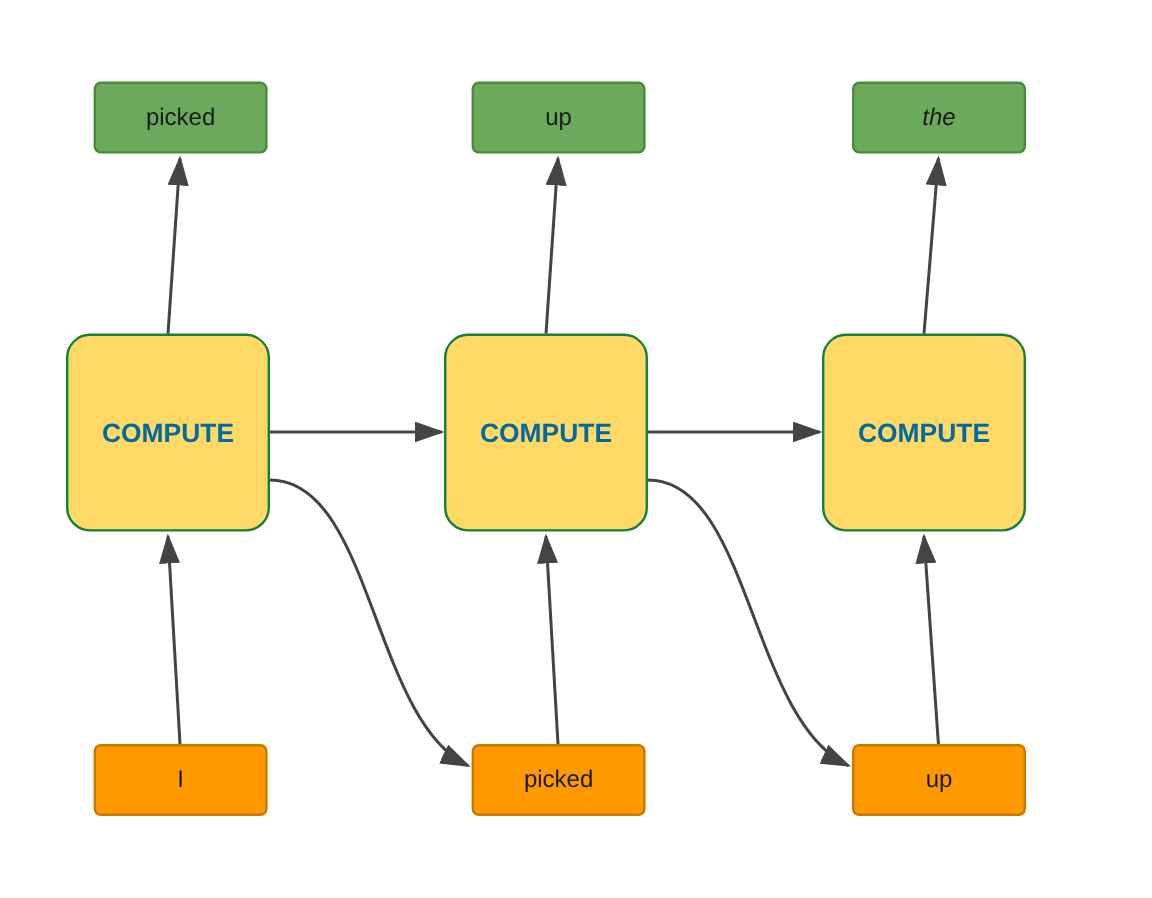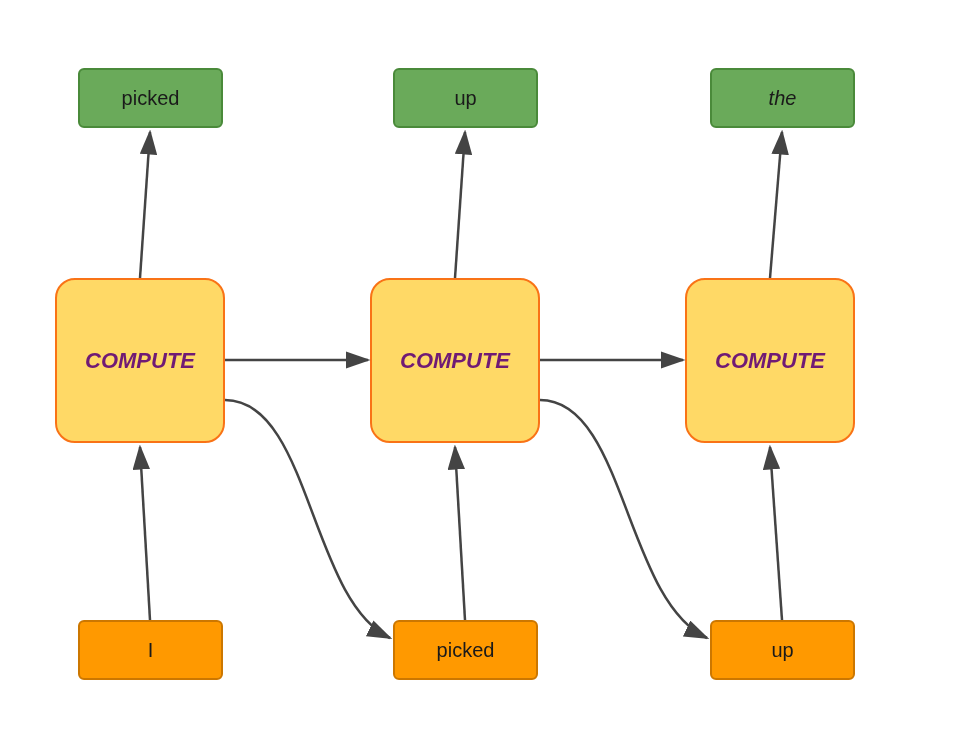--- a/index.html
+++ b/index.html
@@ -22,26 +22,25 @@
       align-items: center;
       justify-content: center;
       font-weight: bold;
       font-size: 18px;
       text-align: center;
     }
     .compute-box {
       width: 170px;
       height: 165px;
       background: #FFD966;
-      border: 2px solid #f97316;
+      border: 2px solid #15803d;
       border-radius: 20px;
       font-size: 22px;
       font-weight: 900;
-      color: #701a75;
-      font-style: italic;
+      color: #0369a1;
     }
     .green-box {
       width: 145px;
       height: 60px;
       background: #6aaa5a;
       border: 2px solid #4a8a3a;
       border-radius: 6px;
       color: #1a1a1a;
       font-size: 20px;
       font-weight: normal;

